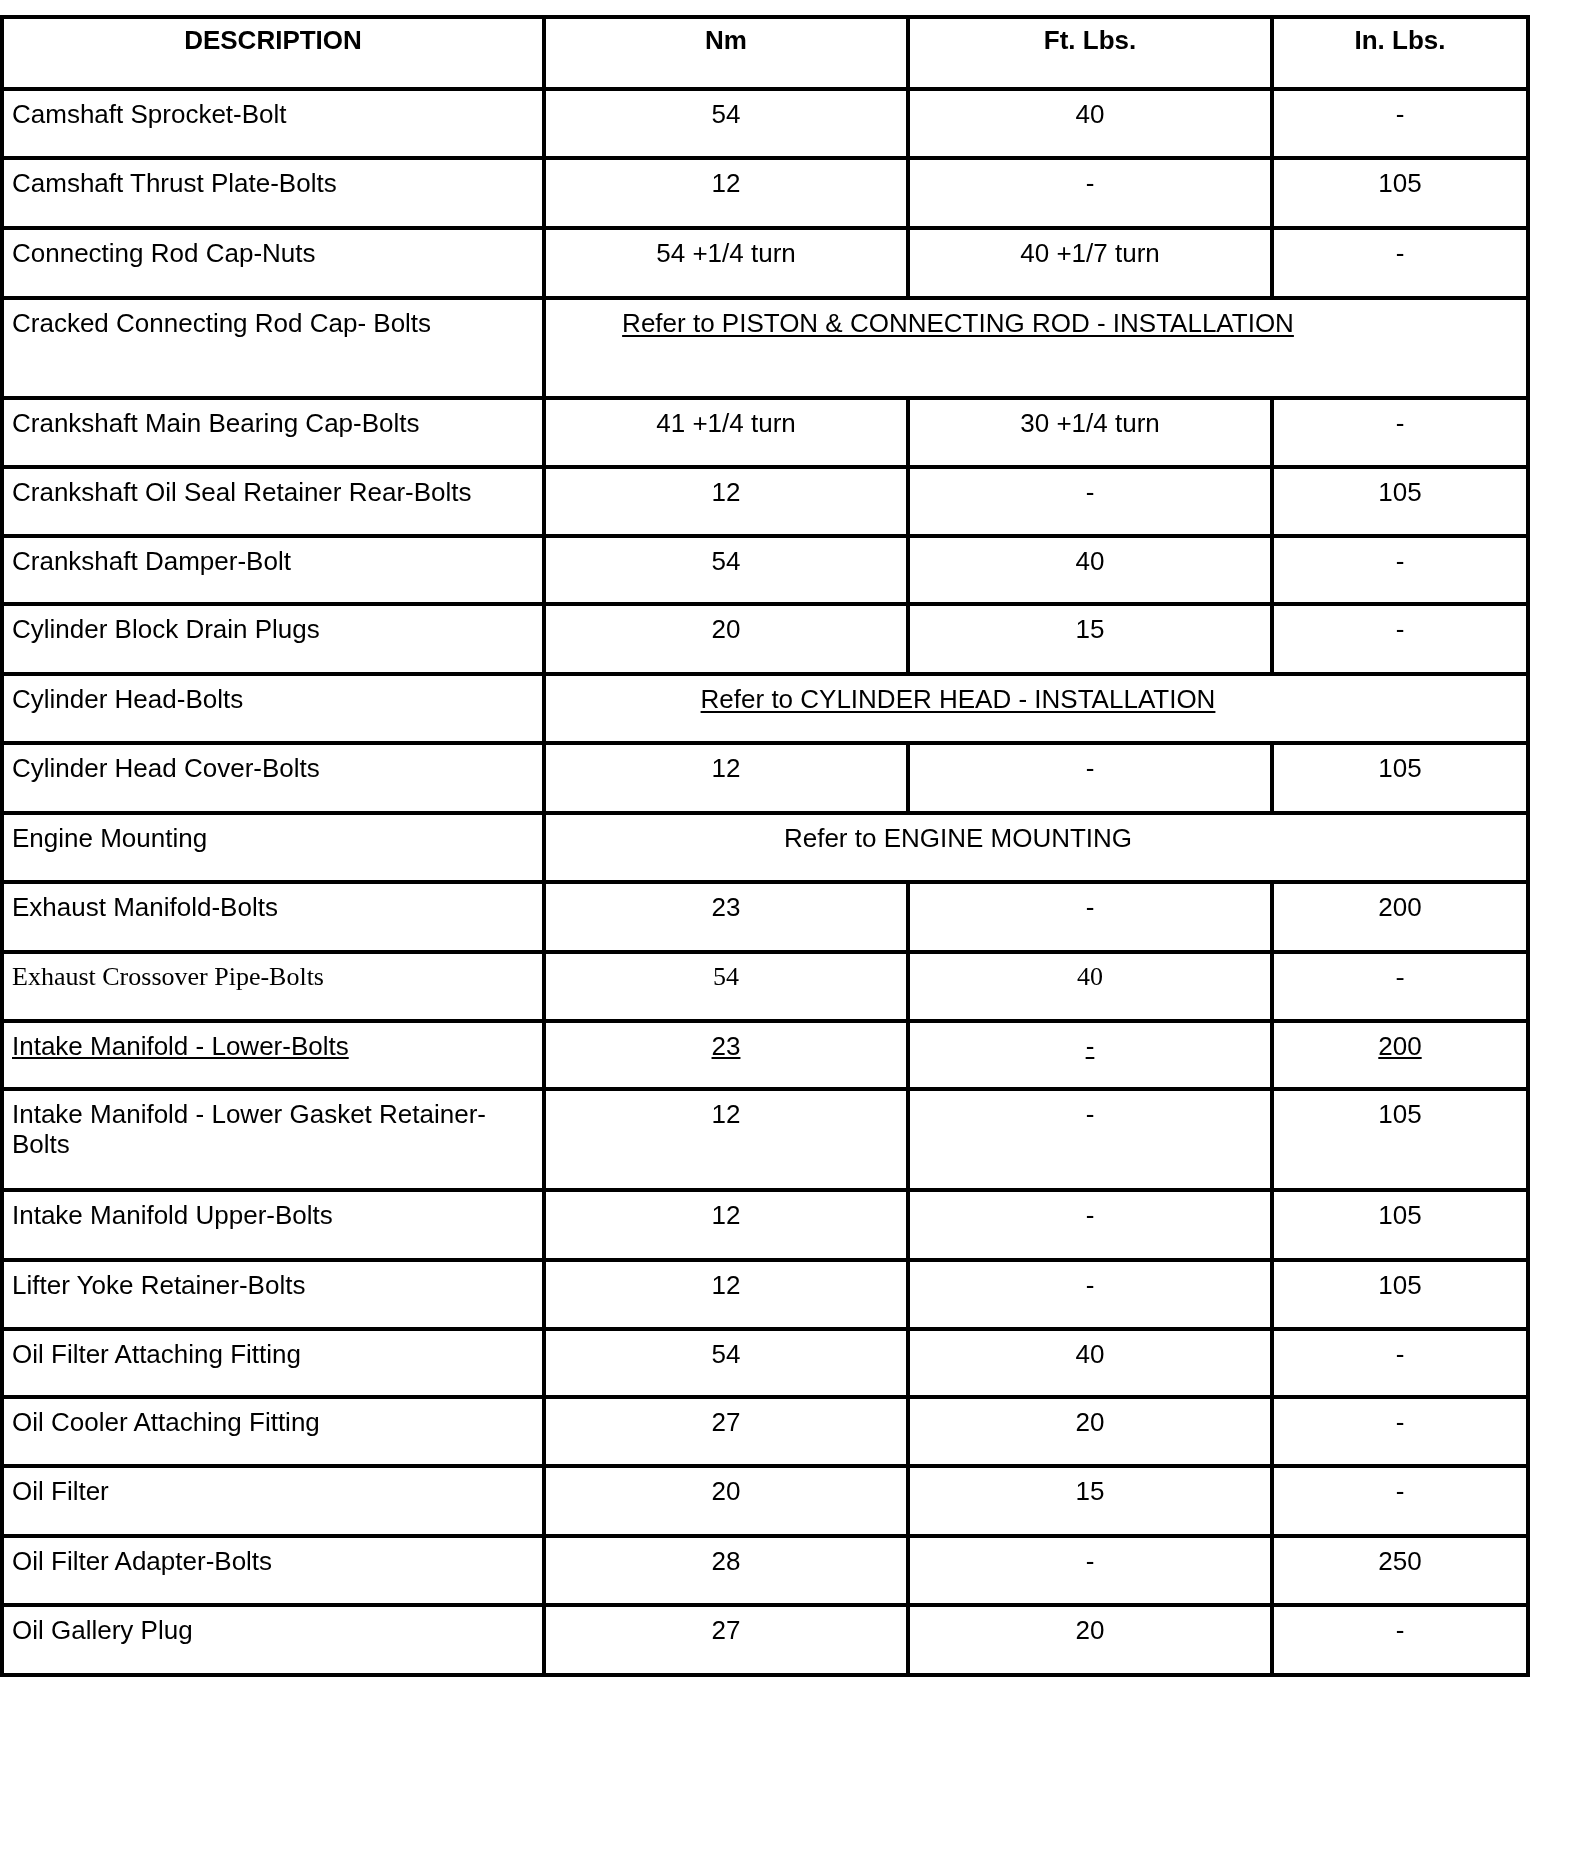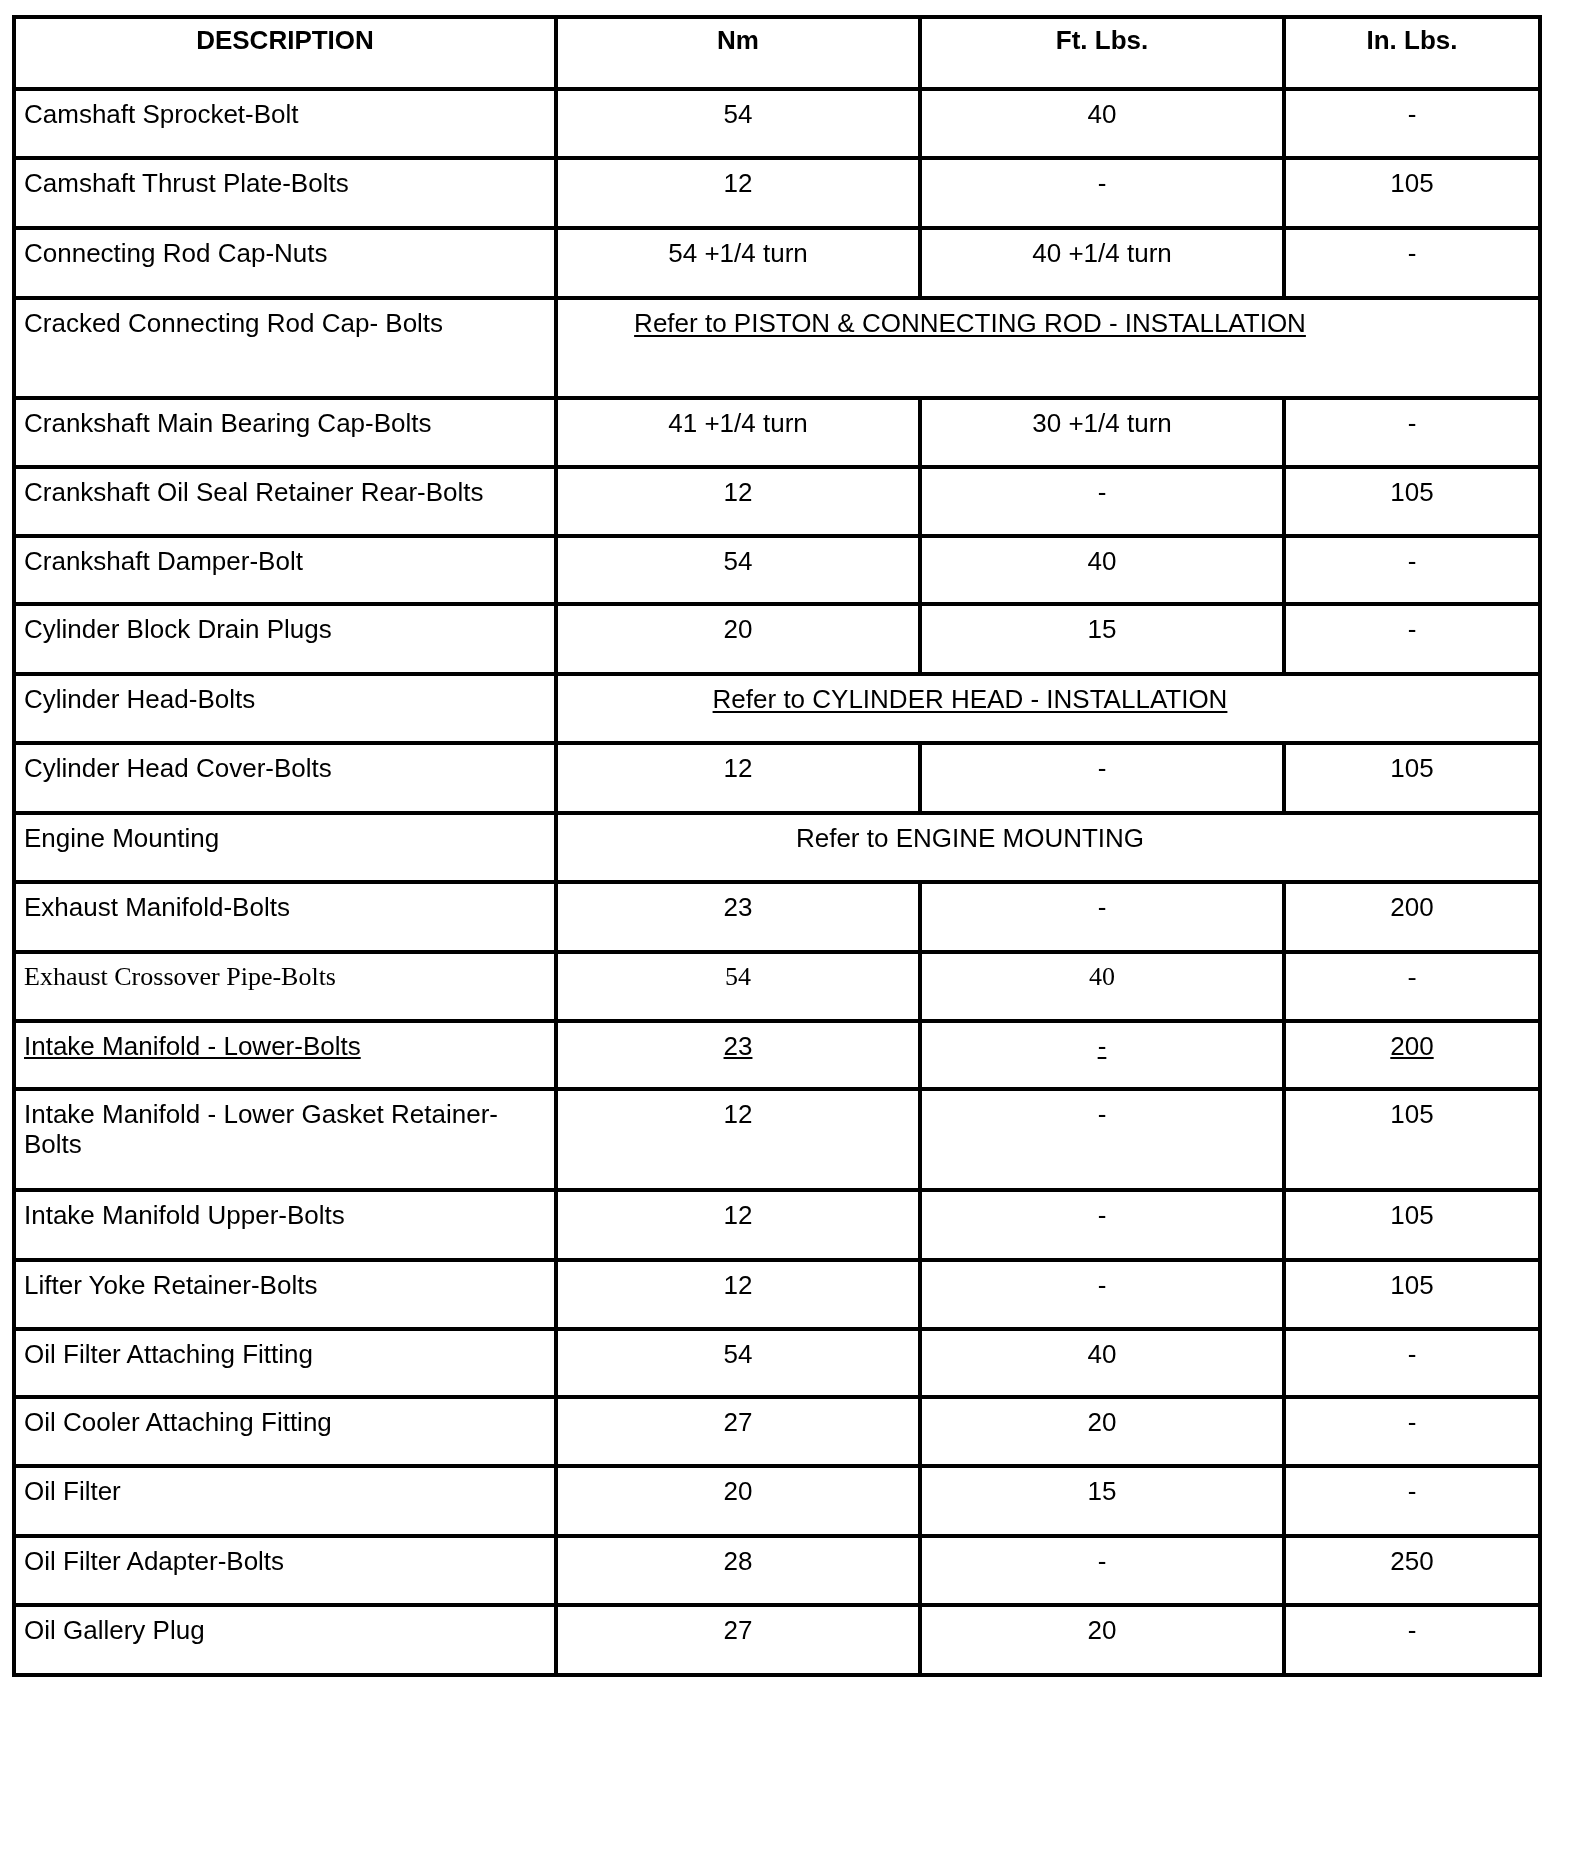--- a/index.html
+++ b/index.html
@@ -10,21 +10,21 @@
   body {
     width: 1584px;
     height: 1858px;
     position: relative;
     overflow: hidden;
     font-family: "Liberation Sans", sans-serif;
     color: #000000;
   }
   #torque-table {
     position: absolute;
-    left: 12px;
+    left: 0;
     top: 15px;
     border-collapse: collapse;
     table-layout: fixed;
     width: 1526px;
   }
   #torque-table td, #torque-table th {
     border: 4px solid #000000;
     vertical-align: top;
     padding: 8px 8px 0 8px;
     font-size: 26px;
@@ -84,21 +84,21 @@
       </tr>
       <tr style="height: 70px;">
         <td class="desc">Camshaft Thrust Plate-Bolts</td>
         <td class="val">12</td>
         <td class="val">-</td>
         <td class="val">105</td>
       </tr>
       <tr style="height: 70px;">
         <td class="desc">Connecting Rod Cap-Nuts</td>
         <td class="val">54 +1/4 turn</td>
-        <td class="val">40 +1/4 turn</td>
+        <td class="val">40 +1/7 turn</td>
         <td class="val">-</td>
       </tr>
       <tr style="height: 100px;">
         <td class="desc">Cracked Connecting Rod Cap- Bolts</td>
         <td class="refer" colspan="3"><span class="ref-link">Refer to PISTON &amp; CONNECTING ROD - INSTALLATION</span></td>
       </tr>
       <tr style="height: 69px;">
         <td class="desc">Crankshaft Main Bearing Cap-Bolts</td>
         <td class="val">41 +1/4 turn</td>
         <td class="val">30 +1/4 turn</td>

